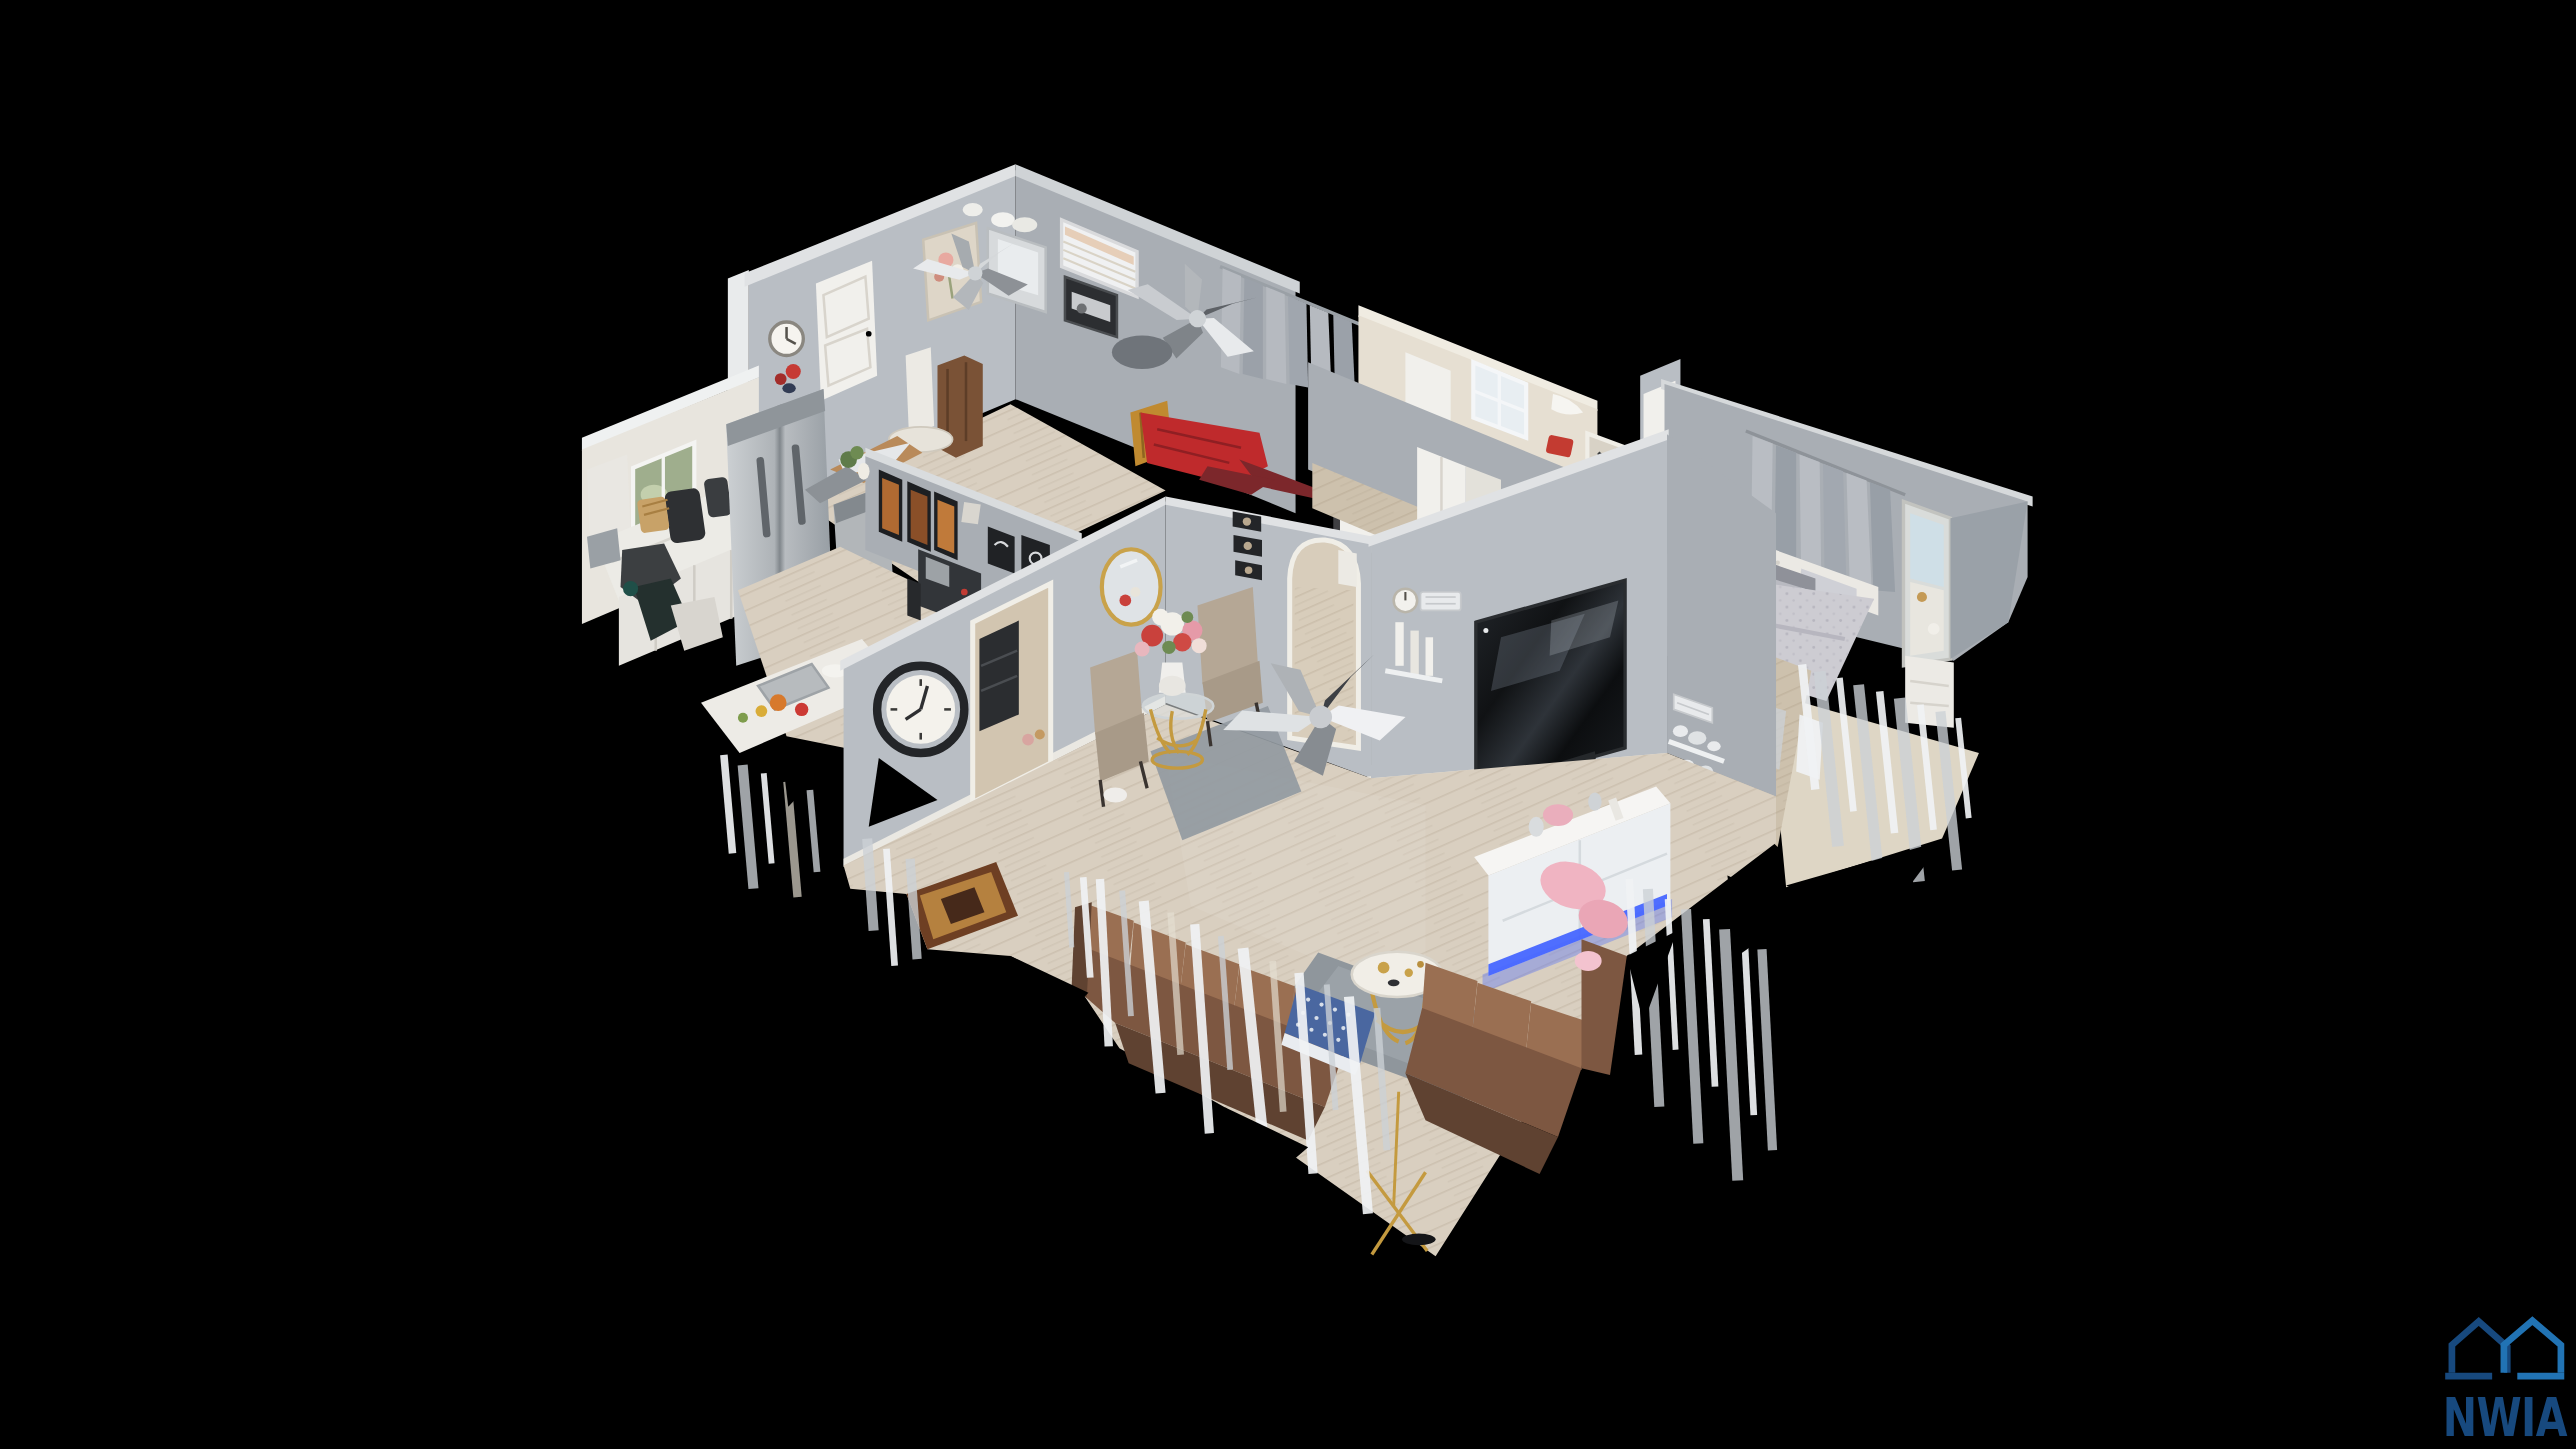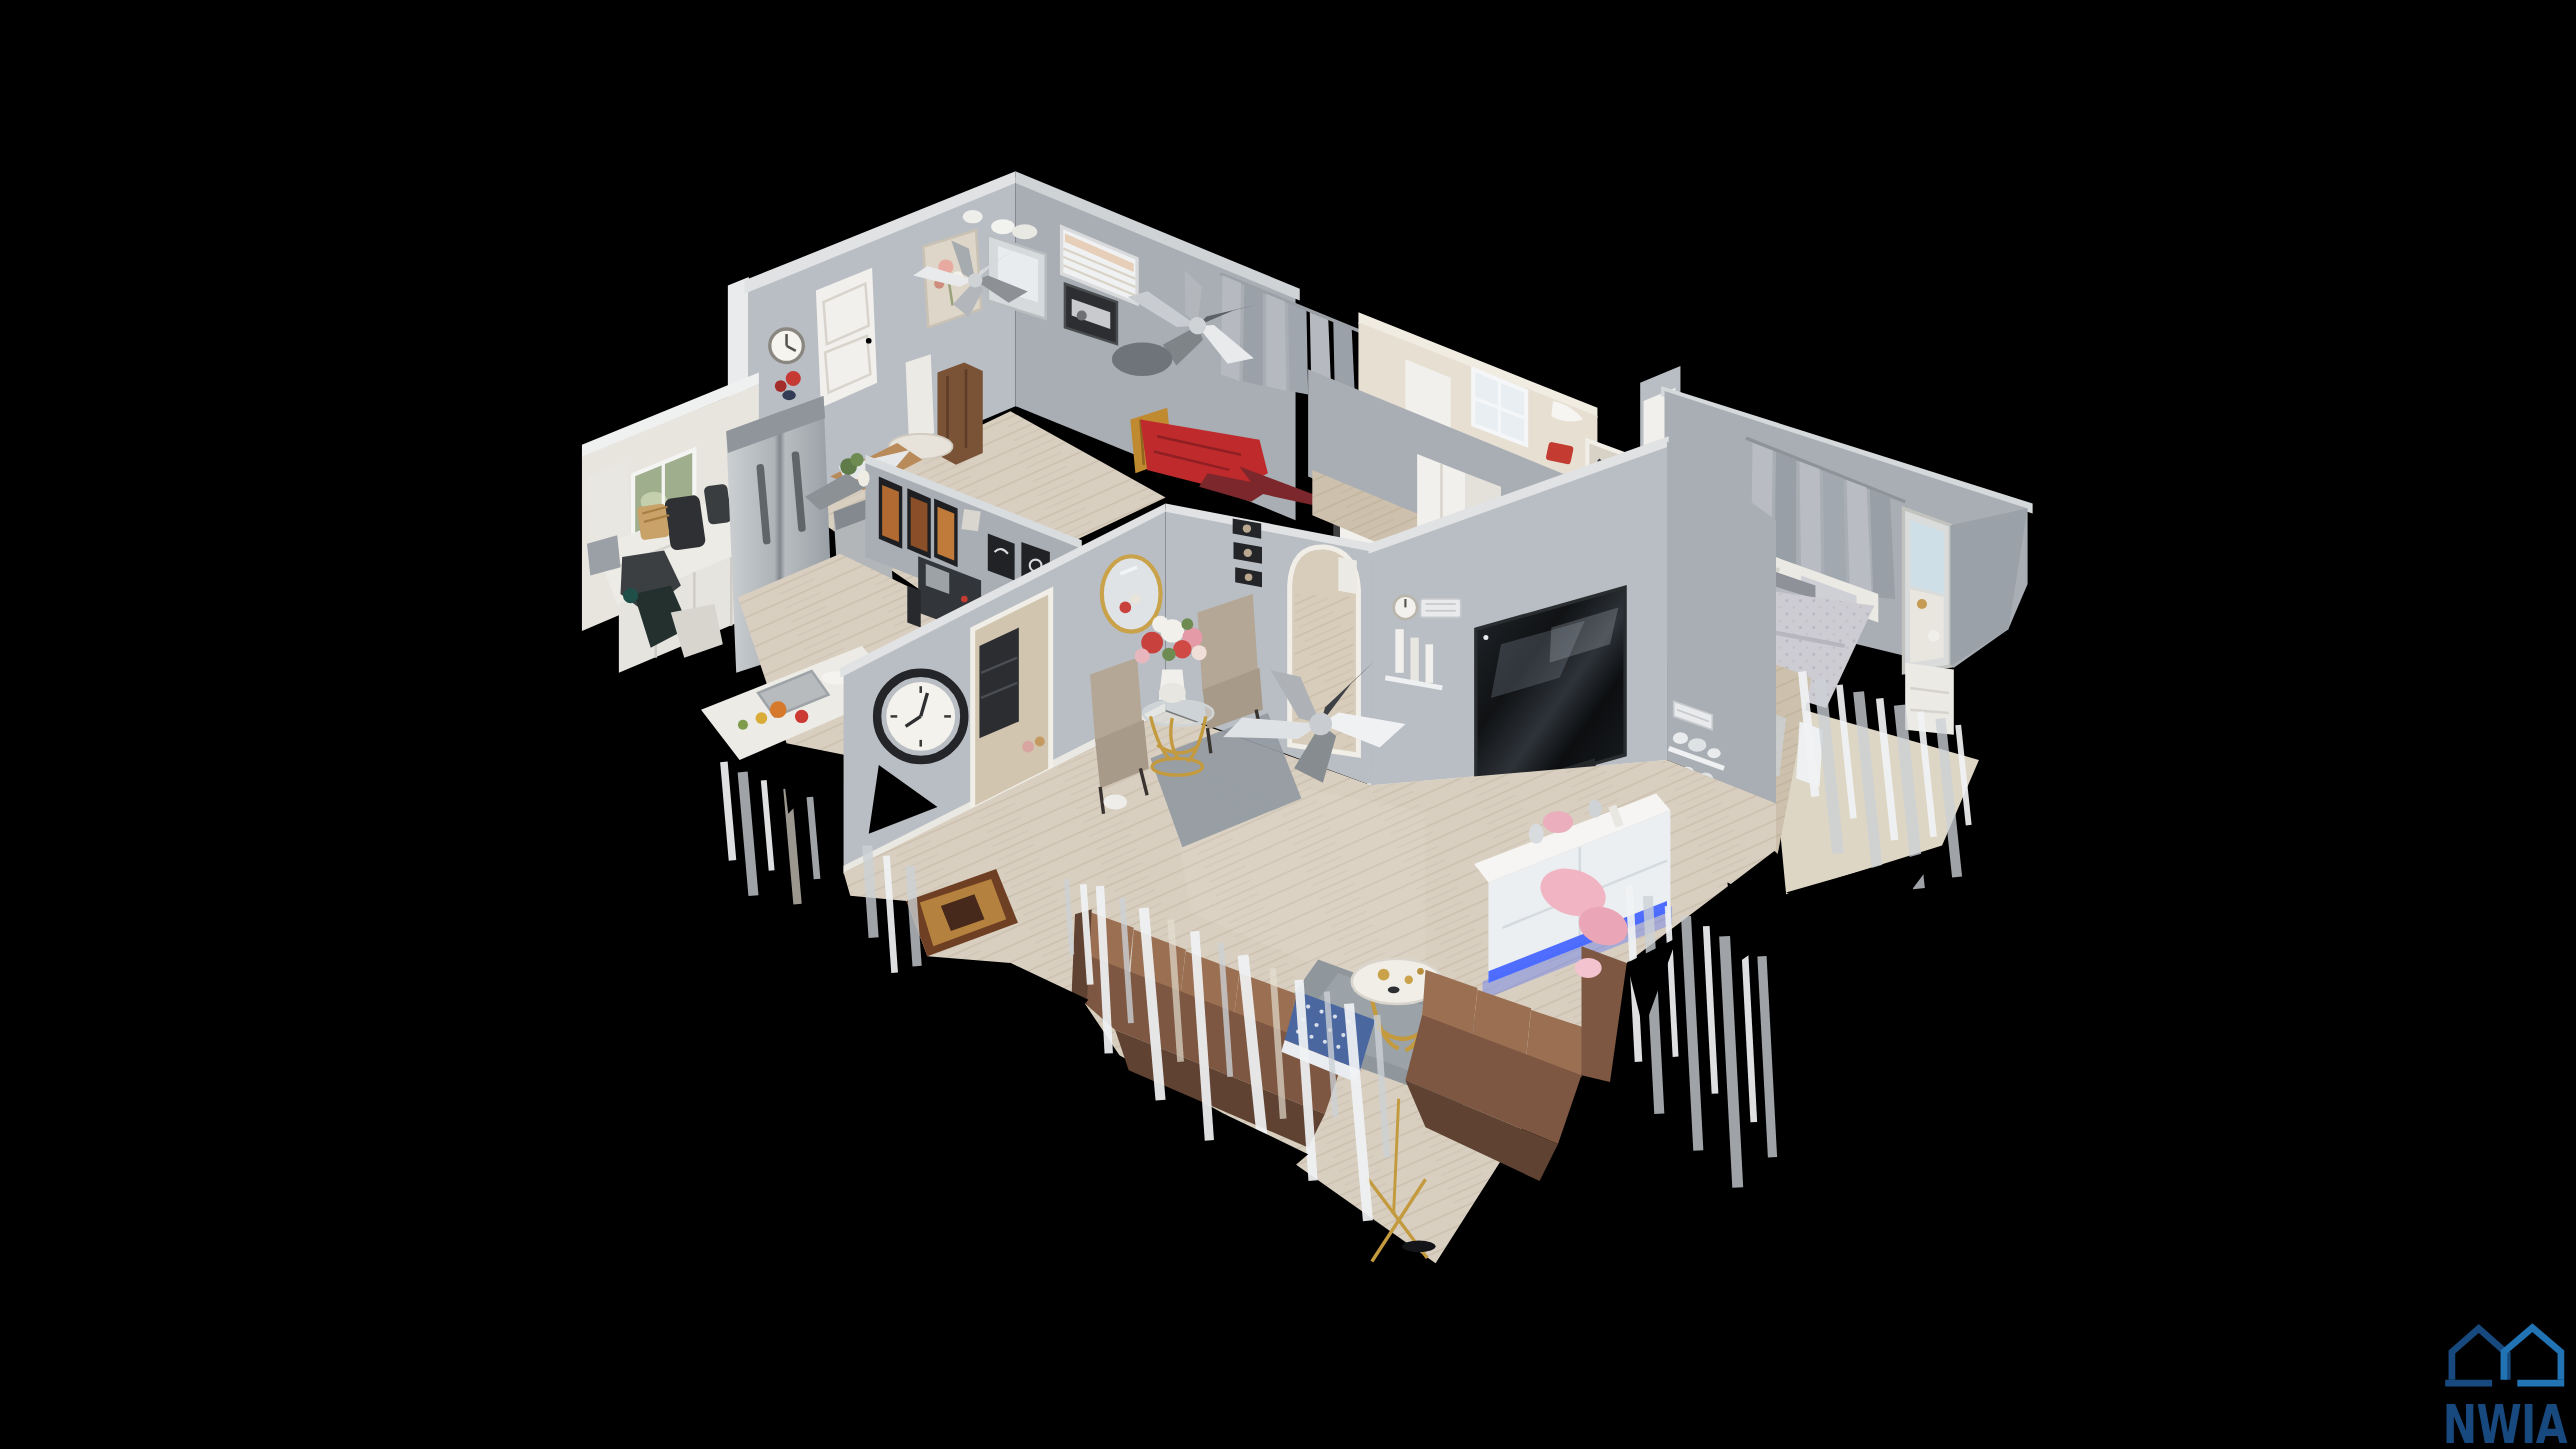--- a/index.html
+++ b/index.html
@@ -1,17 +1,17 @@
 <!DOCTYPE html>
 <html style="--bg: #000000; --logoNavy: #17497e; --logoBlue: #2173b4; --wallLight: #b9bec4; --wallMid: #a9aeb4; --wallDark: #989ea5; --wallTop: #e0e2e4; --wallWhite: #e8e5de; --creamWall: #e6dfd2; --floorWood: #d9cfc0; --floorWoodDark: #cdc1ad; --cabinetWhite: #e9e7e2; --steel: #b6babd; --couchBrown: #7d5741; --couchBrownDark: #5f4231; --couchBrownLight: #9a6f52; --bedRed: #bf2a2c; --carpetRed: #7c272b; --beddingGray: #cdccd2; --rugGray: #939aa1; --ledBlue: #4766ff; --pink: #f0b4c2; --gold: #c49a3f;font-size:13.4px"><head>
 <meta charset="utf-8">
 <style>
   html,body{margin:0;padding:0;width:100%;height:100%;background:#000;overflow:hidden;
     font-family:"DejaVu Sans","Liberation Sans",sans-serif;}
-  #stage{position:fixed;inset:0;background:var(--bg,#000);margin-top:7px;}
+  #stage{position:fixed;inset:0;background:var(--bg,#000);}
   svg{display:block;width:100vw;height:100vh;}
   .bg{fill:var(--bg,#000);}
   .wallL{fill:var(--wallLight,#b9bec4);} .wallM{fill:var(--wallMid,#a9aeb4);} .wallT{fill:var(--wallTop,#e0e2e4);}
   .wallW{fill:var(--wallWhite,#e8e5de);} .cream{fill:var(--creamWall,#e6dfd2);}
   .floor{fill:var(--floorWood,#d9cfc0);} .floorD{fill:var(--floorWoodDark,#cdc1ad);}
   .cab{fill:var(--cabinetWhite,#e9e7e2);}
   .couch{fill:var(--couchBrown,#7d5741);} .couchD{fill:var(--couchBrownDark,#5f4231);}
   .couchL2{fill:var(--couchBrownLight,#9a6f52);}
   .bedred{fill:var(--bedRed,#bf2a2c);} .credf{fill:var(--carpetRed,#7c272b);}
   .bedding{fill:var(--beddingGray,#cdccd2);} .rug{fill:var(--rugGray,#939aa1);}

